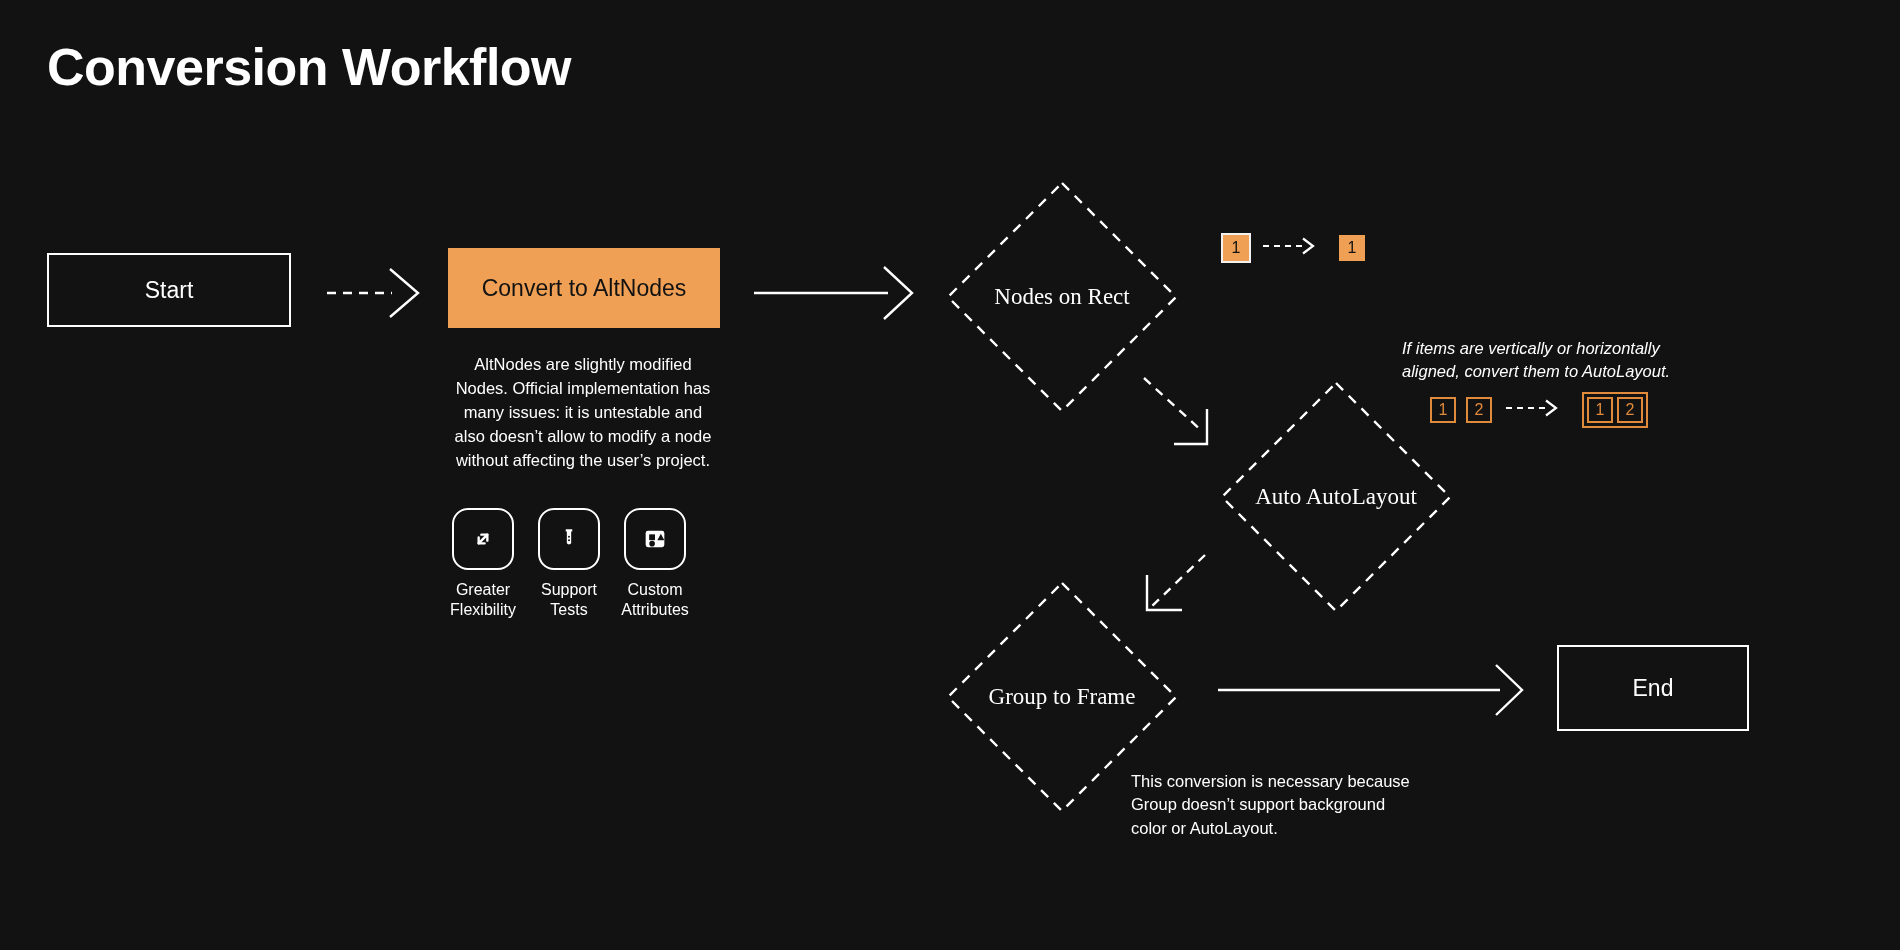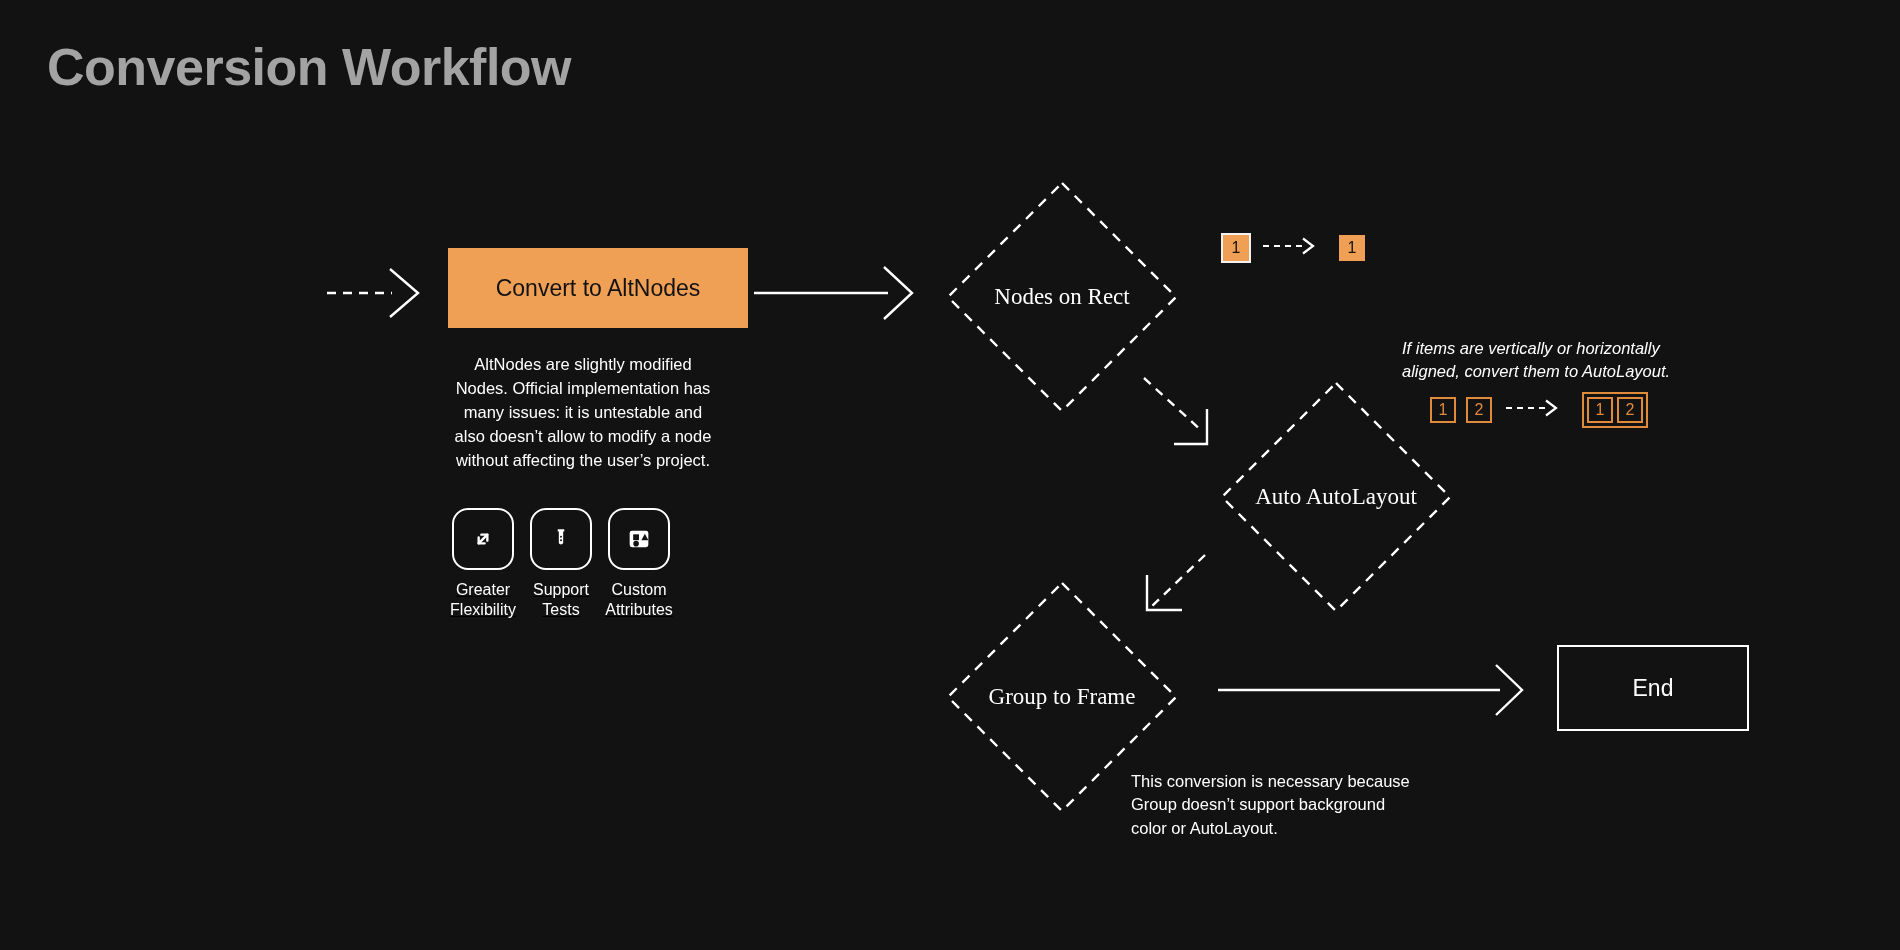--- a/index.html
+++ b/index.html
@@ -9,37 +9,37 @@
     font-family: "Liberation Sans", sans-serif;
     overflow: hidden;
   }
   #stage { position: relative; width: 1900px; height: 950px; background: #121212; }
 
   .abs { position: absolute; }
 
   
   #page-title {
     left: 47px; top: 38px;
-    font-size: 52px; font-weight: 700; color: #a3a3a3;
+    font-size: 52px; font-weight: 700; color: #ffffff;
     letter-spacing: -0.5px; line-height: 1.15;
   }
 
   
   .term-box {
     border: 2px solid #ffffff;
     background: #121212;
     display: flex; align-items: center; justify-content: center;
     color: #ffffff; font-size: 23px; font-weight: 400;
   }
   #start-box { left: 47px; top: 253px; width: 244px; height: 74px; }
   #end-box   { left: 1557px; top: 645px; width: 192px; height: 86px; }
 
   
   #convert-box {
-    left: 448px; top: 248px; width: 300px; height: 80px;
+    left: 448px; top: 248px; width: 272px; height: 80px;
     background: #F0A055;
     display: flex; align-items: center; justify-content: center;
     color: #121212; font-size: 23px; font-weight: 500;
   }
 
   
   .diamond-wrap { width: 236px; height: 236px; font-family: Liberation Serif, serif; }
   .diamond-wrap svg { position: absolute; left: 0; top: 0; overflow: visible; }
   .diamond-label {
     position: absolute; left: 50%; top: 50%;
@@ -81,21 +81,21 @@
     border: 2px solid #E08A3C;
     display: flex; align-items: center; gap: 4px;
     padding: 3px;
   }
   .badge-gap { width: 10px; }
 
   
   .mini-arrow { margin: 0 14px; }
 
   
-  #icon-row { left: 452px; top: 508px; display: flex; gap: 16px; text-decoration: underline; }
+  #icon-row { left: 452px; top: 508px; display: flex; gap: 24px; }
   .icon-card { width: 62px; display: flex; flex-direction: column; align-items: center; }
   .icon-tile {
     width: 62px; height: 62px;
     border: 2px solid #ffffff; border-radius: 16px;
     display: flex; align-items: center; justify-content: center;
     background: #121212;
   }
   .icon-caption {
     margin-top: 10px;
     color: #ffffff; font-size: 16px; line-height: 1.28;
@@ -139,20 +139,23 @@
       <polyline points="1147,575 1147,610 1182,610" fill="none" stroke="#ffffff" stroke-width="2.4"></polyline>
     </g>
 
      End : solid line + chevron --&gt;
     <g>
       <line x1="1218" y1="690" x2="1500" y2="690" stroke="#ffffff" stroke-width="2.4"></line>
       <polyline points="1496,665 1522,690 1496,715" fill="none" stroke="#ffffff" stroke-width="2.4"></polyline>
     </g>
   </svg>
 
+  <div class="abs term-box" id="start-box">
+    <span>Start</span>
+  </div>
 
   <div class="abs" id="convert-box">
     <span>Convert to AltNodes</span>
   </div>
 
   <div class="abs note" id="note-altnodes">AltNodes are slightly modified Nodes. Official implementation has many issues: it is untestable and also doesn’t allow to modify a node without affecting the user’s project.</div>
 
   <div class="abs" id="icon-row">
 
     <div class="icon-card">

